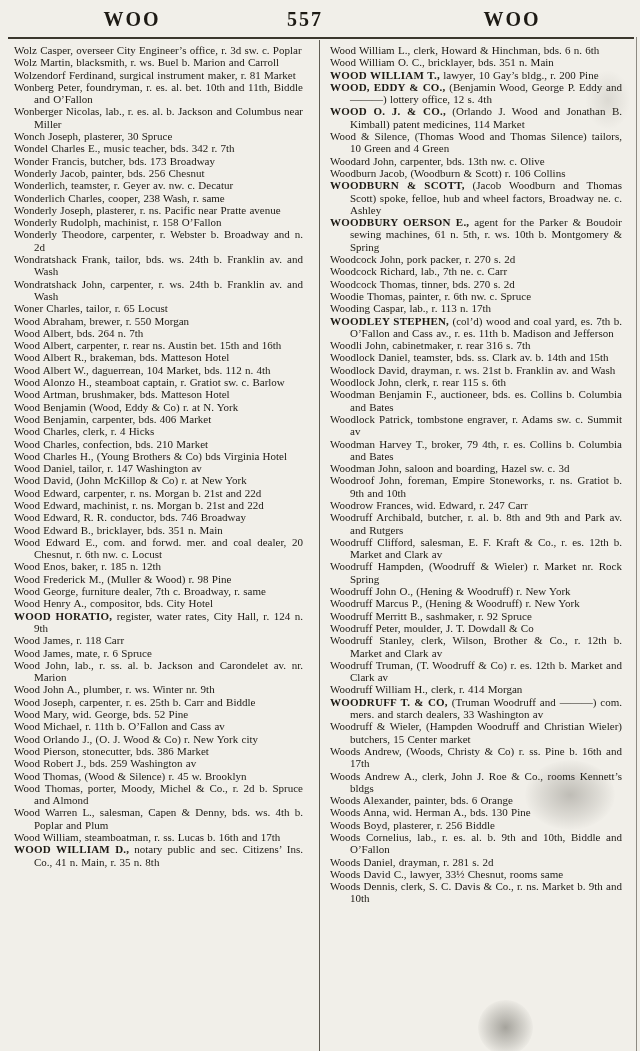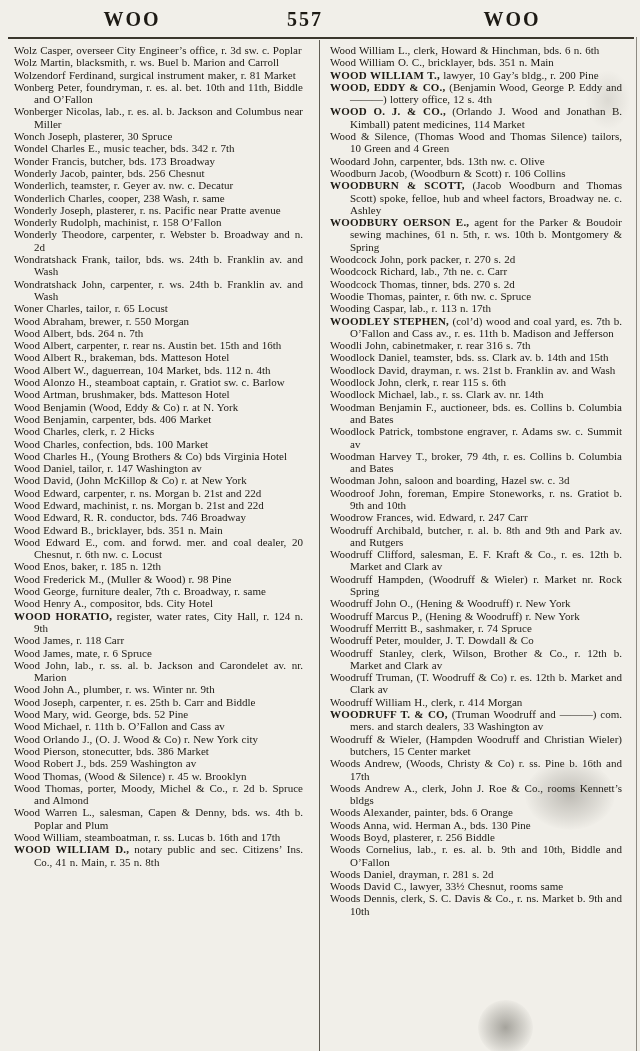--- a/index.html
+++ b/index.html
@@ -106,22 +106,22 @@
         <p class="entry">Woner Charles, tailor, r. 65 Locust</p>
         <p class="entry">Wood Abraham, brewer, r. 550 Morgan</p>
         <p class="entry">Wood Albert, bds. 264 n. 7th</p>
         <p class="entry">Wood Albert, carpenter, r. rear ns. Austin bet. 15th and 16th</p>
         <p class="entry">Wood Albert R., brakeman, bds. Matteson Hotel</p>
         <p class="entry">Wood Albert W., daguerrean, 104 Market, bds. 112 n. 4th</p>
         <p class="entry">Wood Alonzo H., steamboat captain, r. Gratiot sw. c. Barlow</p>
         <p class="entry">Wood Artman, brushmaker, bds. Matteson Hotel</p>
         <p class="entry">Wood Benjamin (Wood, Eddy &amp; Co) r. at N. York</p>
         <p class="entry">Wood Benjamin, carpenter, bds. 406 Market</p>
-        <p class="entry">Wood Charles, clerk, r. 2 Hicks</p>
-        <p class="entry">Wood Charles, confection, bds. 100 Market</p>
+        <p class="entry">Wood Charles, clerk, r. 4 Hicks</p>
+        <p class="entry">Wood Charles, confection, bds. 210 Market</p>
         <p class="entry">Wood Charles H., (Young Brothers &amp; Co) bds Virginia Hotel</p>
         <p class="entry">Wood Daniel, tailor, r. 147 Washington av</p>
         <p class="entry">Wood David, (John McKillop &amp; Co) r. at New York</p>
         <p class="entry">Wood Edward, carpenter, r. ns. Morgan b. 21st and 22d</p>
         <p class="entry">Wood Edward, machinist, r. ns. Morgan b. 21st and 22d</p>
         <p class="entry">Wood Edward, R. R. conductor, bds. 746 Broadway</p>
         <p class="entry">Wood Edward B., bricklayer, bds. 351 n. Main</p>
         <p class="entry">Wood Edward E., com. and forwd. mer. and coal dealer, 20 Chesnut, r. 6th nw. c. Locust</p>
         <p class="entry">Wood Enos, baker, r. 185 n. 12th</p>
         <p class="entry">Wood Frederick M., (Muller &amp; Wood) r. 98 Pine</p>
@@ -158,33 +158,32 @@
         <p class="entry">Woodcock John, pork packer, r. 270 s. 2d</p>
         <p class="entry">Woodcock Richard, lab., 7th ne. c. Carr</p>
         <p class="entry">Woodcock Thomas, tinner, bds. 270 s. 2d</p>
         <p class="entry">Woodie Thomas, painter, r. 6th nw. c. Spruce</p>
         <p class="entry">Wooding Caspar, lab., r. 113 n. 17th</p>
         <p class="entry"><span class="lead">WOODLEY STEPHEN,</span> (col’d) wood and coal yard, es. 7th b. O’Fallon and Cass av., r. es. 11th b. Madison and Jefferson</p>
         <p class="entry">Woodli John, cabinetmaker, r. rear 316 s. 7th</p>
         <p class="entry">Woodlock Daniel, teamster, bds. ss. Clark av. b. 14th and 15th</p>
         <p class="entry">Woodlock David, drayman, r. ws. 21st b. Franklin av. and Wash</p>
         <p class="entry">Woodlock John, clerk, r. rear 115 s. 6th</p>
-        <p class="entry">Woodlock Michael, lab., r. ss. Clark av. nr. 14th</p>
         <p class="entry">Woodman Benjamin F., auctioneer, bds. es. Collins b. Columbia and Bates</p>
         <p class="entry">Woodlock Patrick, tombstone engraver, r. Adams sw. c. Summit av</p>
         <p class="entry">Woodman Harvey T., broker, 79 4th, r. es. Collins b. Columbia and Bates</p>
         <p class="entry">Woodman John, saloon and boarding, Hazel sw. c. 3d</p>
         <p class="entry">Woodroof John, foreman, Empire Stoneworks, r. ns. Gratiot b. 9th and 10th</p>
         <p class="entry">Woodrow Frances, wid. Edward, r. 247 Carr</p>
         <p class="entry">Woodruff Archibald, butcher, r. al. b. 8th and 9th and Park av. and Rutgers</p>
         <p class="entry">Woodruff Clifford, salesman, E. F. Kraft &amp; Co., r. es. 12th b. Market and Clark av</p>
         <p class="entry">Woodruff Hampden, (Woodruff &amp; Wieler) r. Market nr. Rock Spring</p>
         <p class="entry">Woodruff John O., (Hening &amp; Woodruff) r. New York</p>
         <p class="entry">Woodruff Marcus P., (Hening &amp; Woodruff) r. New York</p>
-        <p class="entry">Woodruff Merritt B., sashmaker, r. 74 Spruce</p>
+        <p class="entry">Woodruff Merritt B., sashmaker, r. 92 Spruce</p>
         <p class="entry">Woodruff Peter, moulder, J. T. Dowdall &amp; Co</p>
         <p class="entry">Woodruff Stanley, clerk, Wilson, Brother &amp; Co., r. 12th b. Market and Clark av</p>
         <p class="entry">Woodruff Truman, (T. Woodruff &amp; Co) r. es. 12th b. Market and Clark av</p>
         <p class="entry">Woodruff William H., clerk, r. 414 Morgan</p>
         <p class="entry"><span class="lead">WOODRUFF T. &amp; CO,</span> (Truman Woodruff and ———) com. mers. and starch dealers, 33 Washington av</p>
         <p class="entry">Woodruff &amp; Wieler, (Hampden Woodruff and Christian Wieler) butchers, 15 Center market</p>
         <p class="entry">Woods Andrew, (Woods, Christy &amp; Co) r. ss. Pine b. 16th and 17th</p>
         <p class="entry">Woods Andrew A., clerk, John J. Roe &amp; Co., rooms Kennett’s bldgs</p>
         <p class="entry">Woods Alexander, painter, bds. 6 Orange</p>
         <p class="entry">Woods Anna, wid. Herman A., bds. 130 Pine</p>

